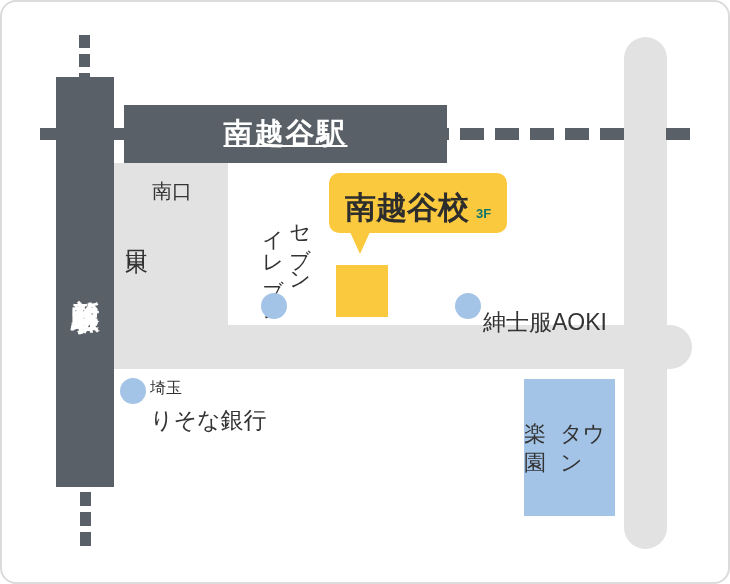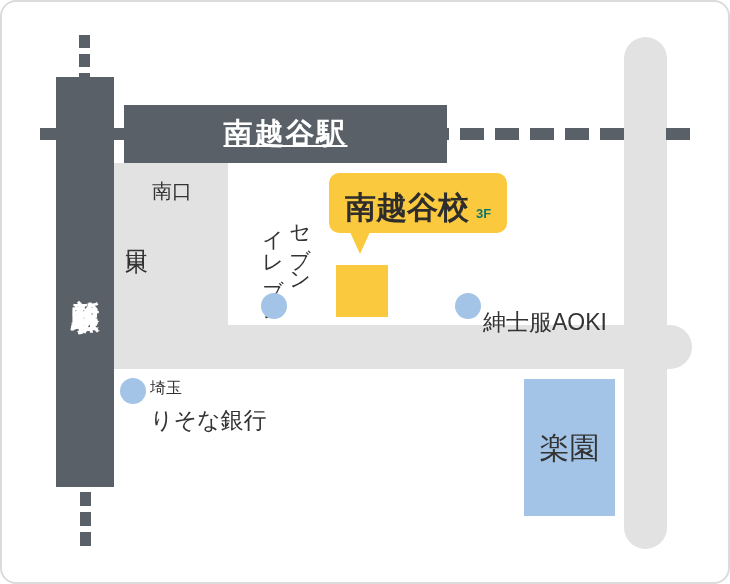--- a/index.html
+++ b/index.html
@@ -123,21 +123,21 @@
     font-size: 16px; color: var(--text-dark, #333); z-index: 4;
   }
   .resona-line2 {
     position: absolute; left: 121px; top: 403px;
     font-size: 23px; color: var(--text-dark, #333); z-index: 4; margin-left: 27px;
   }
   .rakuen {
     position: absolute; left: 522px; top: 377px; width: 91px; height: 137px;
     background: var(--landmark-blue, #A3C4E6); z-index: 4;
     display: flex; flex-direction: row; align-items: center; justify-content: center;
-    font-size: 30px; line-height: 29px; color: var(--text-dark, #333);
+    font-size: 22px; line-height: 29px; color: var(--text-dark, #333);
   }
 </style>
 </head>
 <body style="--dark-gray: #5A6067; --road-gray: #E2E2E2; --accent-yellow: #FBC93D; --landmark-blue: #A3C4E6; --text-dark: #333333;">
 
 <div class="map">
 
   <div class="rail-v-top"></div>
   <div class="rail-h"></div>
   <div class="rail-h-end"></div>
@@ -172,15 +172,16 @@
 
   <div class="dot dot-aoki"></div>
   <div class="aoki-label">紳士服AOKI</div>
 
   <div class="dot dot-resona"></div>
   <div class="resona-line1">埼玉</div>
   <div class="resona-line2">りそな銀行</div>
 
   <div class="rakuen">
     <span>楽園</span>
+    <span>タウン</span>
   </div>
 
 </div>
 
 </body></html>

